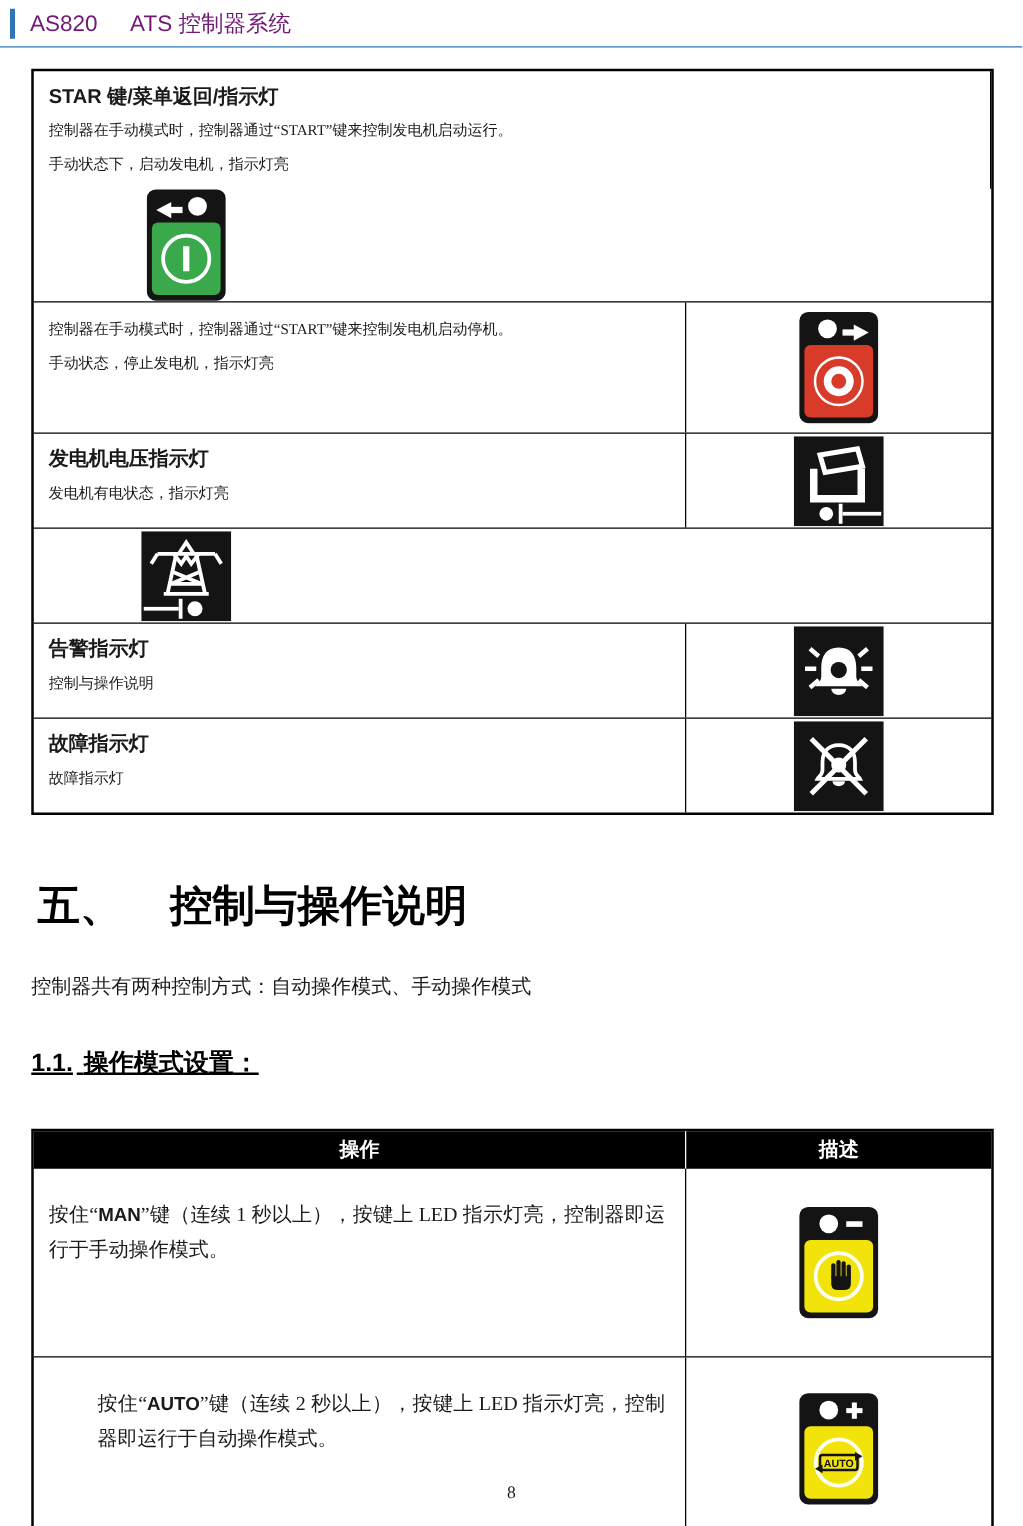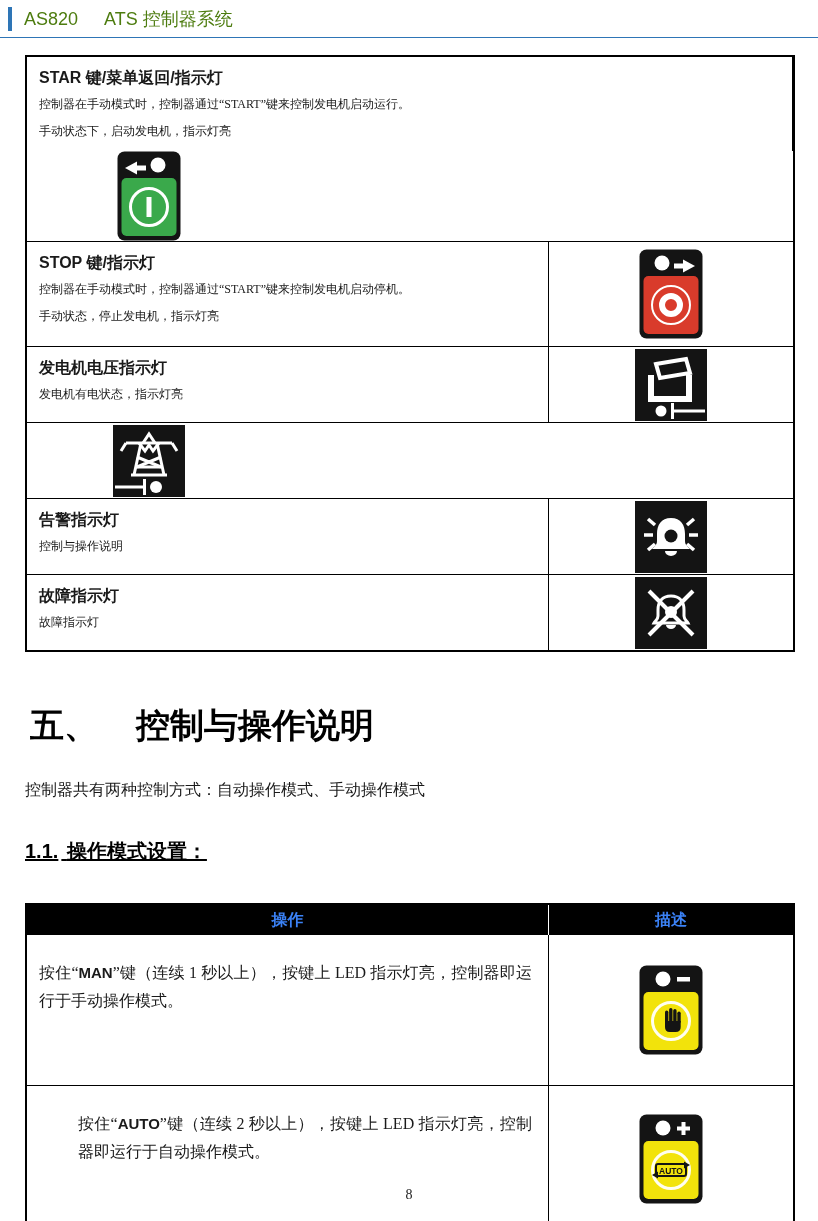--- a/index.html
+++ b/index.html
@@ -8,21 +8,21 @@
     width:818px; height:1221px; overflow:hidden; position:relative;
     font-family:"Liberation Serif", serif; color:#1a1a1a;
   }
   
   .doc-header {
     padding:7px 0 6px 8px; border-bottom:1.5px solid #2E75B6;
     display:flex; align-items:center;
   }
   .doc-header .bar { width:4px; height:24px; background:#2E75B6; margin-right:12px; }
   .doc-header .model, .doc-header .htitle {
-    font-family:"Liberation Sans", sans-serif; font-size:18px; color:#4d7c0f;
+    font-family:"Liberation Sans", sans-serif; font-size:18px; color:#701a75;
   }
   .doc-header .model { margin-right:26px; }
   
   .t1 { width:770px; margin:17px auto 0 25px; border:2px solid #000; }
   .t1-row { display:flex; border-top:1.5px solid #000; }
   .t1-row:first-child { border-top:none; }
   .t1-left { flex:1; border-right:1.5px solid #000; padding:8px 16px 6px 12px; }
   .t1-right { width:244px; display:flex; align-items:center; justify-content:center; }
   .row-title { font-family:"Liberation Sans", sans-serif; font-weight:bold; font-size:16px; line-height:26px; }
   .row-line { font-size:12px; line-height:27px; text-align:justify; }
@@ -31,21 +31,21 @@
   
   .h1 { margin:52px 0 0 30px; font-family:"Liberation Sans", sans-serif; font-weight:bold;
         font-size:34px; line-height:42px; color:#000; display:flex; }
   .h1 .num { margin-right:38px; }
   .intro { margin:30px 0 0 25px; font-size:16px; line-height:27px; }
   .h2 { margin:34px 0 0 25px; font-family:"Liberation Sans", sans-serif; font-weight:bold;
         font-size:20px; line-height:28px; color:#000;text-decoration:underline; }
   .h2 .num { margin-right:3px; }
   
   .t2 { width:770px; margin:38px auto 0 25px; border:2px solid #000; }
-  .t2-head { display:flex; background:#000; color:#3b82f6; height:30px; }
+  .t2-head { display:flex; background:#000; color:#ffffff; height:30px; }
   .t2-head .hc { font-family:"Liberation Sans", sans-serif; font-weight:bold; font-size:16px;
                  display:flex; align-items:center; justify-content:center; }
   .t2-head .hc.left { flex:1; border-right:1px solid #fff; }
   .t2-head .hc.right { width:244px; }
   .t2-row { display:flex; border-top:1.5px solid #000; }
   .t2-row:nth-child(2) { border-top:none; }
   .t2-left { flex:1; border-right:1.5px solid #000; padding:24px 16px 6px 12px;
              font-size:16px; line-height:28px; text-align:justify; }
   .t2-left b { font-family:"Liberation Sans", sans-serif; font-size:15px; }
   .t2-right { width:244px; display:flex; align-items:center; justify-content:center; }
@@ -81,21 +81,20 @@
         <circle cx="41" cy="14" r="7.5" fill="#fff"></circle>
         <rect x="4.5" y="27" width="55" height="58" rx="5" fill="#3AA94B"></rect>
         <circle cx="32" cy="56" r="18.5" fill="none" stroke="#fff" stroke-width="3"></circle>
         <rect x="29.5" y="46" width="5" height="20" fill="#fff"></rect>
       </svg>
     </div>
   </div>
 
   <div class="t1-row r2">
     <div class="t1-left">
-      <div class="row-title">STOP 键/指示灯</div>
       <div class="row-line">控制器在手动模式时，控制器通过“START”键来控制发电机启动停机。</div>
       <div class="row-line">手动状态，停止发电机，指示灯亮</div>
     </div>
     <div class="t1-right">
       <svg width="64" height="90" viewBox="0 0 64 90">
         <rect x="0.5" y="0.5" width="63" height="89" rx="7" fill="#141414"></rect>
         <circle cx="23" cy="14" r="7.5" fill="#fff"></circle>
         <polygon points="56,17 44,10.5 44,23.5" fill="#fff"></polygon>
         <rect x="35" y="14.5" width="11" height="5" fill="#fff"></rect>
         <rect x="4.5" y="27" width="55" height="58" rx="5" fill="#D93B2B"></rect>

